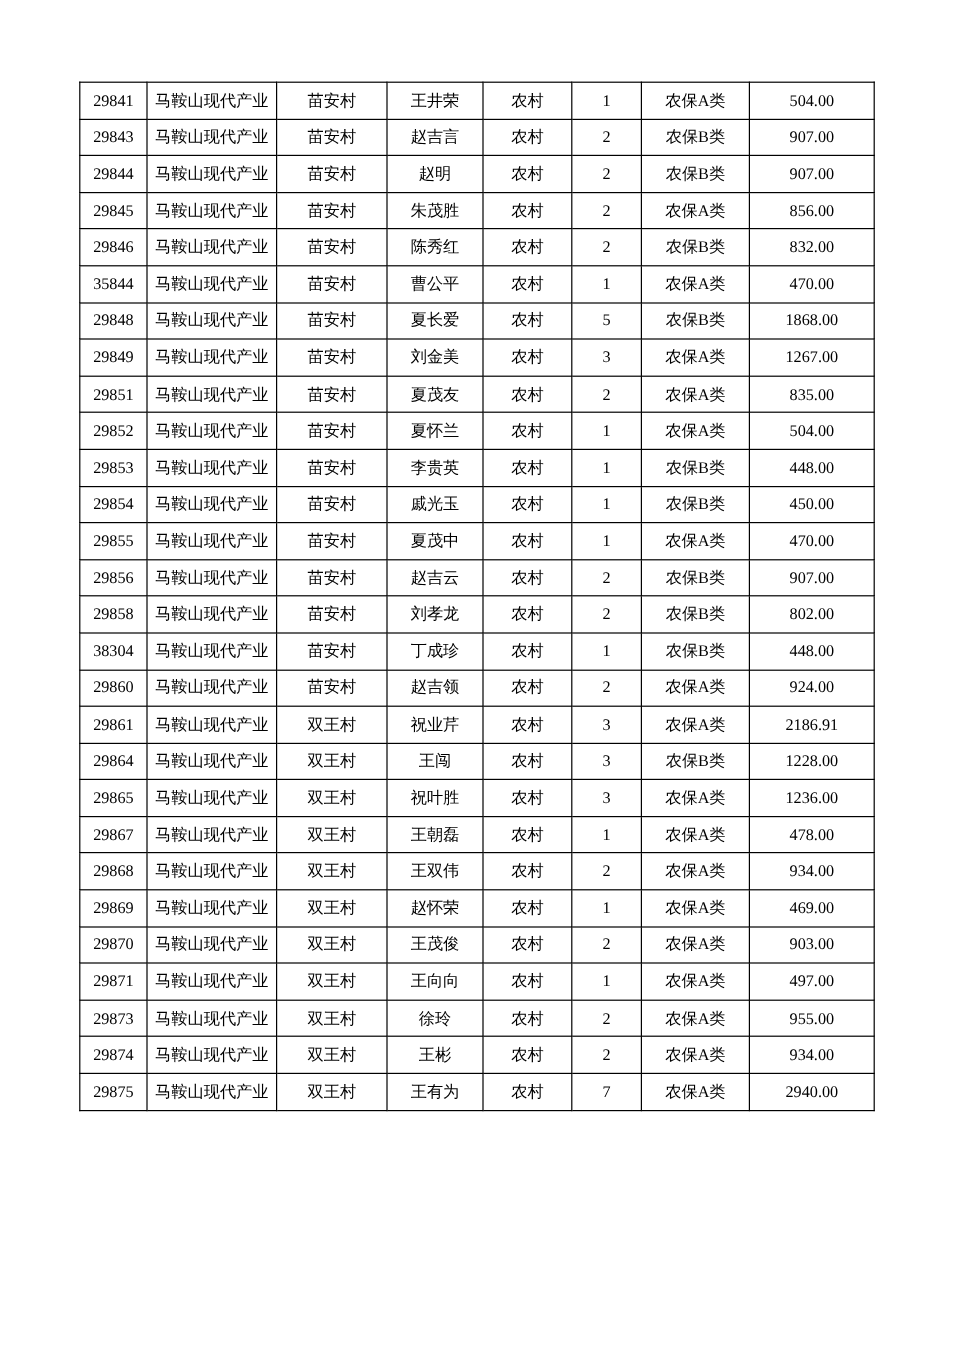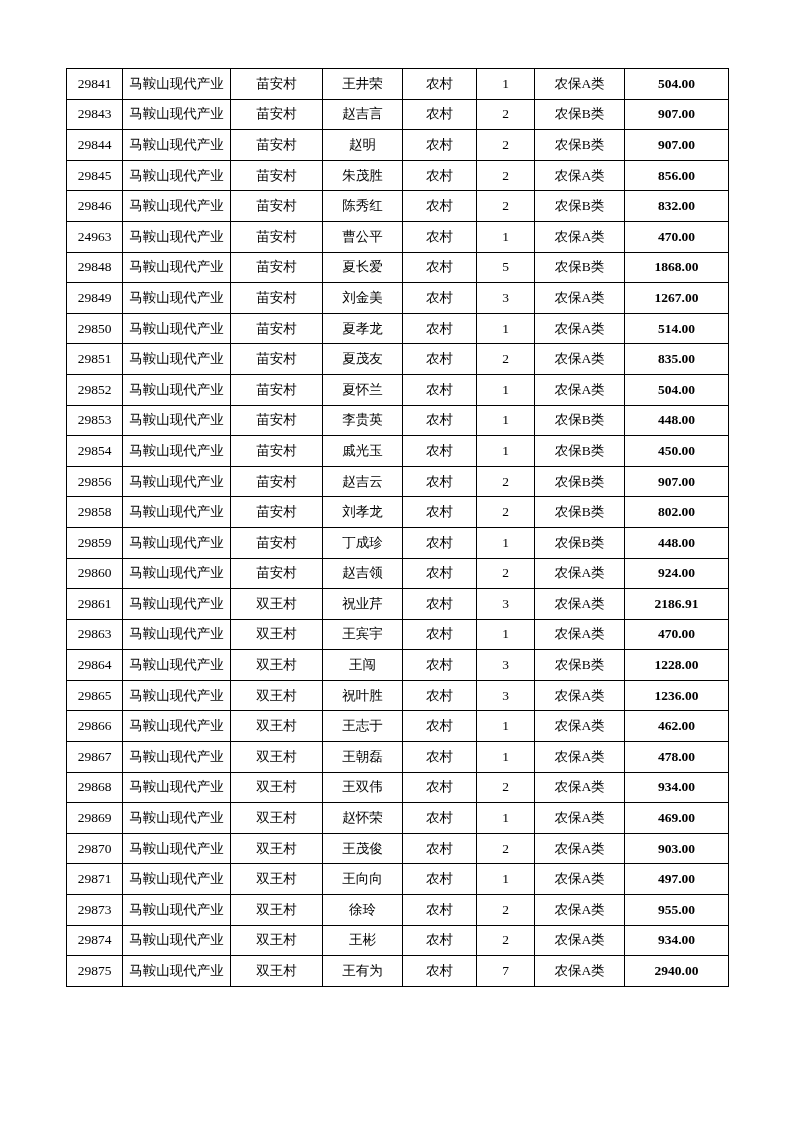--- a/index.html
+++ b/index.html
@@ -40,21 +40,21 @@
   col.c-org   { width: 108px; }
   col.c-vil   { width: 92px; }
   col.c-name  { width: 80px; }
   col.c-type  { width: 74px; }
   col.c-num   { width: 58px; }
   col.c-cat   { width: 90px; }
   col.c-amt   { width: 104px; }
 
   td.cell-id     { text-align: center; }
   td.cell-org    { text-align: left; padding-left: 1px; }
-  td.cell-amt    { text-align: center; font-weight: bold; }
+  td.cell-amt    { text-align: center; }
 </style>
 </head>
 <body>
 
 <div class="page">
   <table class="data-table">
     <colgroup>
       <col class="c-id">
       <col class="c-org">
       <col class="c-vil">
@@ -109,21 +109,21 @@
           <td class="cell-id">29846</td>
           <td class="cell-org">马鞍山现代产业</td>
           <td class="cell-village">苗安村</td>
           <td class="cell-name">陈秀红</td>
           <td class="cell-type">农村</td>
           <td class="cell-count">2</td>
           <td class="cell-category">农保B类</td>
           <td class="cell-amt">832.00</td>
         </tr>
         <tr>
-          <td class="cell-id">24963</td>
+          <td class="cell-id">35844</td>
           <td class="cell-org">马鞍山现代产业</td>
           <td class="cell-village">苗安村</td>
           <td class="cell-name">曹公平</td>
           <td class="cell-type">农村</td>
           <td class="cell-count">1</td>
           <td class="cell-category">农保A类</td>
           <td class="cell-amt">470.00</td>
         </tr>
         <tr>
           <td class="cell-id">29848</td>
@@ -139,30 +139,20 @@
           <td class="cell-id">29849</td>
           <td class="cell-org">马鞍山现代产业</td>
           <td class="cell-village">苗安村</td>
           <td class="cell-name">刘金美</td>
           <td class="cell-type">农村</td>
           <td class="cell-count">3</td>
           <td class="cell-category">农保A类</td>
           <td class="cell-amt">1267.00</td>
         </tr>
         <tr>
-          <td class="cell-id">29850</td>
-          <td class="cell-org">马鞍山现代产业</td>
-          <td class="cell-village">苗安村</td>
-          <td class="cell-name">夏孝龙</td>
-          <td class="cell-type">农村</td>
-          <td class="cell-count">1</td>
-          <td class="cell-category">农保A类</td>
-          <td class="cell-amt">514.00</td>
-        </tr>
-        <tr>
           <td class="cell-id">29851</td>
           <td class="cell-org">马鞍山现代产业</td>
           <td class="cell-village">苗安村</td>
           <td class="cell-name">夏茂友</td>
           <td class="cell-type">农村</td>
           <td class="cell-count">2</td>
           <td class="cell-category">农保A类</td>
           <td class="cell-amt">835.00</td>
         </tr>
         <tr>
@@ -189,41 +179,51 @@
           <td class="cell-id">29854</td>
           <td class="cell-org">马鞍山现代产业</td>
           <td class="cell-village">苗安村</td>
           <td class="cell-name">戚光玉</td>
           <td class="cell-type">农村</td>
           <td class="cell-count">1</td>
           <td class="cell-category">农保B类</td>
           <td class="cell-amt">450.00</td>
         </tr>
         <tr>
+          <td class="cell-id">29855</td>
+          <td class="cell-org">马鞍山现代产业</td>
+          <td class="cell-village">苗安村</td>
+          <td class="cell-name">夏茂中</td>
+          <td class="cell-type">农村</td>
+          <td class="cell-count">1</td>
+          <td class="cell-category">农保A类</td>
+          <td class="cell-amt">470.00</td>
+        </tr>
+        <tr>
           <td class="cell-id">29856</td>
           <td class="cell-org">马鞍山现代产业</td>
           <td class="cell-village">苗安村</td>
           <td class="cell-name">赵吉云</td>
           <td class="cell-type">农村</td>
           <td class="cell-count">2</td>
           <td class="cell-category">农保B类</td>
           <td class="cell-amt">907.00</td>
         </tr>
         <tr>
           <td class="cell-id">29858</td>
           <td class="cell-org">马鞍山现代产业</td>
           <td class="cell-village">苗安村</td>
           <td class="cell-name">刘孝龙</td>
           <td class="cell-type">农村</td>
           <td class="cell-count">2</td>
           <td class="cell-category">农保B类</td>
           <td class="cell-amt">802.00</td>
         </tr>
         <tr>
-          <td class="cell-id">29859</td>
+          <td class="cell-id">38304</td>
           <td class="cell-org">马鞍山现代产业</td>
           <td class="cell-village">苗安村</td>
           <td class="cell-name">丁成珍</td>
           <td class="cell-type">农村</td>
           <td class="cell-count">1</td>
           <td class="cell-category">农保B类</td>
           <td class="cell-amt">448.00</td>
         </tr>
         <tr>
           <td class="cell-id">29860</td>
@@ -239,58 +239,38 @@
           <td class="cell-id">29861</td>
           <td class="cell-org">马鞍山现代产业</td>
           <td class="cell-village">双王村</td>
           <td class="cell-name">祝业芹</td>
           <td class="cell-type">农村</td>
           <td class="cell-count">3</td>
           <td class="cell-category">农保A类</td>
           <td class="cell-amt">2186.91</td>
         </tr>
         <tr>
-          <td class="cell-id">29863</td>
-          <td class="cell-org">马鞍山现代产业</td>
-          <td class="cell-village">双王村</td>
-          <td class="cell-name">王宾宇</td>
-          <td class="cell-type">农村</td>
-          <td class="cell-count">1</td>
-          <td class="cell-category">农保A类</td>
-          <td class="cell-amt">470.00</td>
-        </tr>
-        <tr>
           <td class="cell-id">29864</td>
           <td class="cell-org">马鞍山现代产业</td>
           <td class="cell-village">双王村</td>
           <td class="cell-name">王闯</td>
           <td class="cell-type">农村</td>
           <td class="cell-count">3</td>
           <td class="cell-category">农保B类</td>
           <td class="cell-amt">1228.00</td>
         </tr>
         <tr>
           <td class="cell-id">29865</td>
           <td class="cell-org">马鞍山现代产业</td>
           <td class="cell-village">双王村</td>
           <td class="cell-name">祝叶胜</td>
           <td class="cell-type">农村</td>
           <td class="cell-count">3</td>
           <td class="cell-category">农保A类</td>
           <td class="cell-amt">1236.00</td>
-        </tr>
-        <tr>
-          <td class="cell-id">29866</td>
-          <td class="cell-org">马鞍山现代产业</td>
-          <td class="cell-village">双王村</td>
-          <td class="cell-name">王志于</td>
-          <td class="cell-type">农村</td>
-          <td class="cell-count">1</td>
-          <td class="cell-category">农保A类</td>
-          <td class="cell-amt">462.00</td>
         </tr>
         <tr>
           <td class="cell-id">29867</td>
           <td class="cell-org">马鞍山现代产业</td>
           <td class="cell-village">双王村</td>
           <td class="cell-name">王朝磊</td>
           <td class="cell-type">农村</td>
           <td class="cell-count">1</td>
           <td class="cell-category">农保A类</td>
           <td class="cell-amt">478.00</td>

